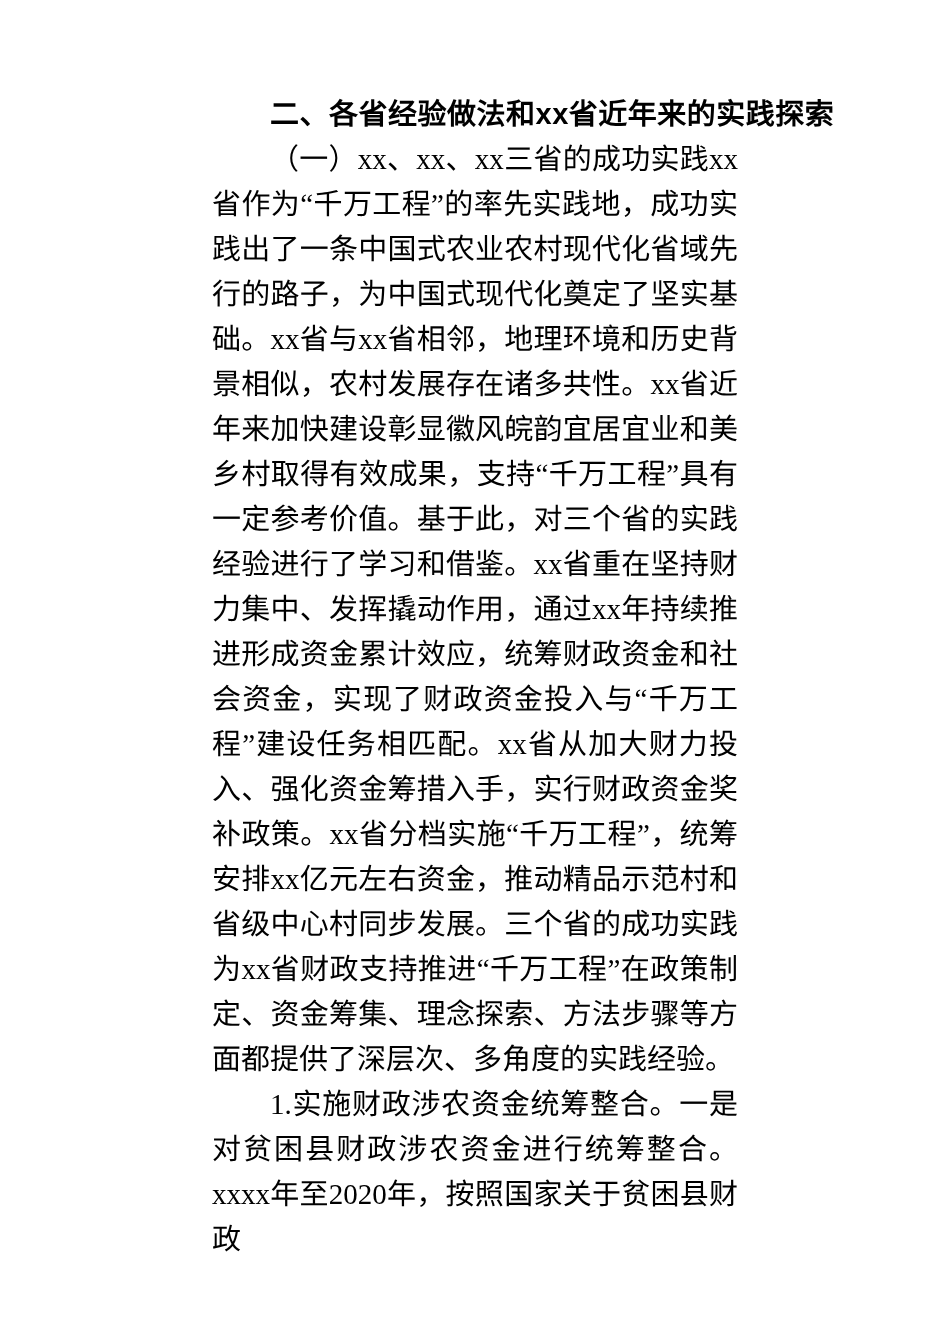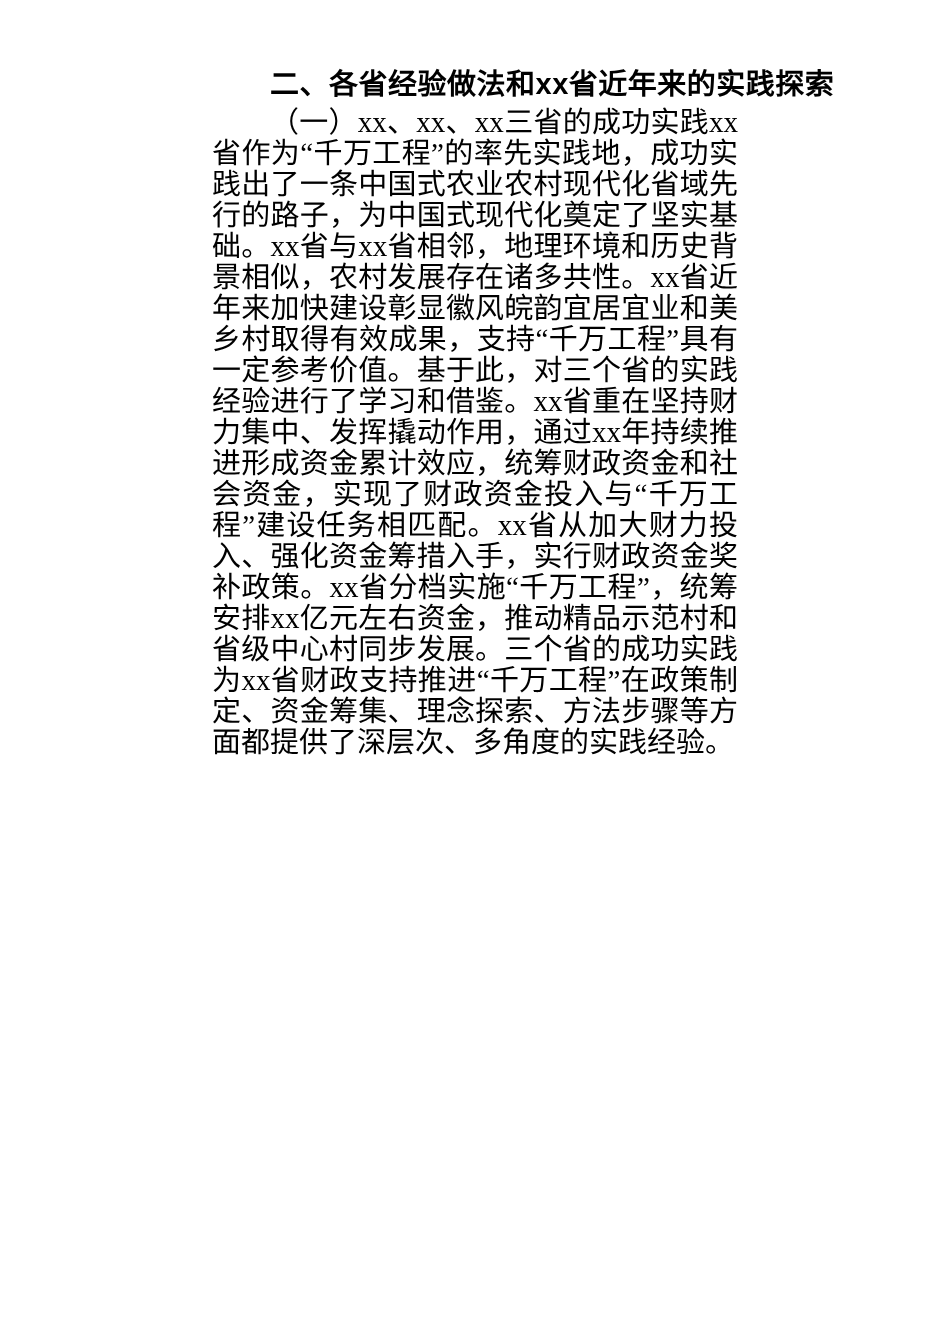--- a/index.html
+++ b/index.html
@@ -7,46 +7,47 @@
     padding: 0;
     background: #ffffff;
   }
   .page {
     position: relative;
     width: 760px;
     height: 1344px;
     margin: 0 auto;
     background: #ffffff;
     box-sizing: border-box;
-    padding: 62px 117px 0 117px;
+    padding: 92px 117px 0 117px;
     overflow: hidden;
     color: #000000;
   }
   .doc-heading {
     font-family: "Liberation Sans", "DejaVu Sans", sans-serif;
     font-weight: 700;
     font-size: 29px;
     line-height: 45px;
     margin: 0;
     text-indent: 2em;
     color: #000000;
     white-space: nowrap;
     letter-spacing: 0.5px;
   }
   .doc-paragraph {
     font-family: "Liberation Serif", "DejaVu Serif", serif;
     font-size: 29px;
-    line-height: 31px;
+    line-height: 45px;
     margin: 0;
     text-indent: 2em;
     text-align: justify;
     text-justify: inter-ideograph;
     text-align-last: left;
     color: #000000;
   }
 </style>
 </head>
 <body>
 
 <div class="page">
   <h2 class="doc-heading">二、各省经验做法和xx省近年来的实践探索</h2>
   <p class="doc-paragraph">（一）xx、xx、xx三省的成功实践xx省作为“千万工程”的率先实践地，成功实践出了一条中国式农业农村现代化省域先行的路子，为中国式现代化奠定了坚实基础。xx省与xx省相邻，地理环境和历史背景相似，农村发展存在诸多共性。xx省近年来加快建设彰显徽风皖韵宜居宜业和美乡村取得有效成果，支持“千万工程”具有一定参考价值。基于此，对三个省的实践经验进行了学习和借鉴。xx省重在坚持财力集中、发挥撬动作用，通过xx年持续推进形成资金累计效应，统筹财政资金和社会资金，实现了财政资金投入与“千万工程”建设任务相匹配。xx省从加大财力投入、强化资金筹措入手，实行财政资金奖补政策。xx省分档实施“千万工程”，统筹安排xx亿元左右资金，推动精品示范村和省级中心村同步发展。三个省的成功实践为xx省财政支持推进“千万工程”在政策制定、资金筹集、理念探索、方法步骤等方面都提供了深层次、多角度的实践经验。</p>
+  <p class="doc-paragraph">1.实施财政涉农资金统筹整合。一是对贫困县财政涉农资金进行统筹整合。xxxx年至2020年，按照国家关于贫困县财政</p>
 </div>
 
 </body></html>

